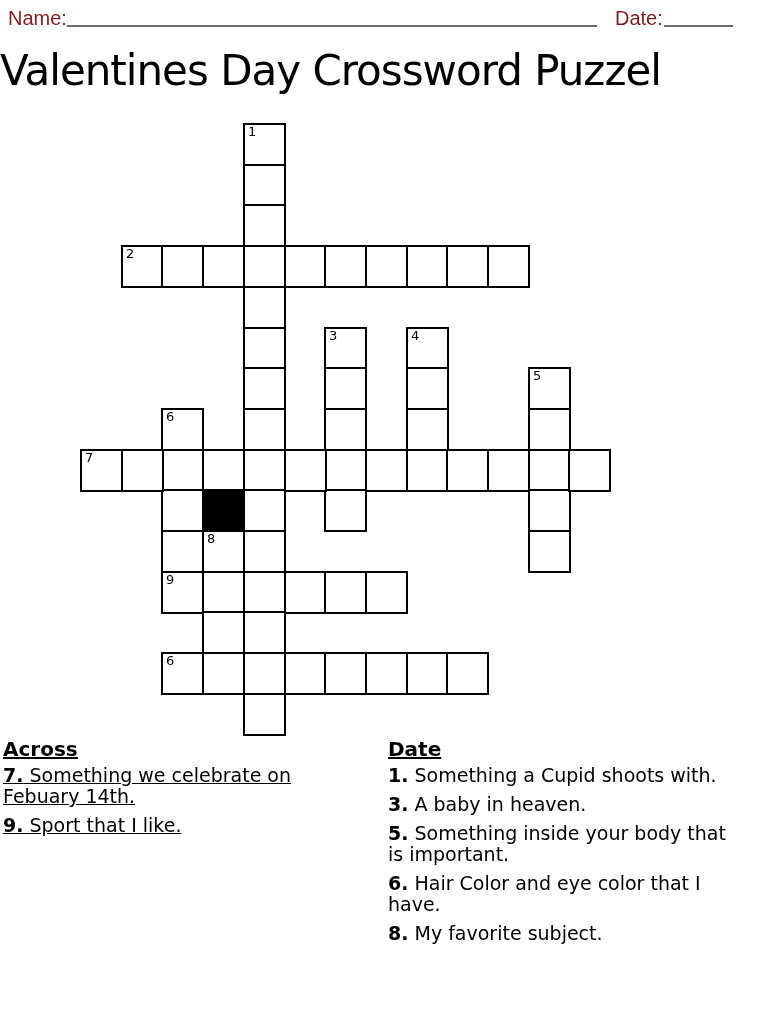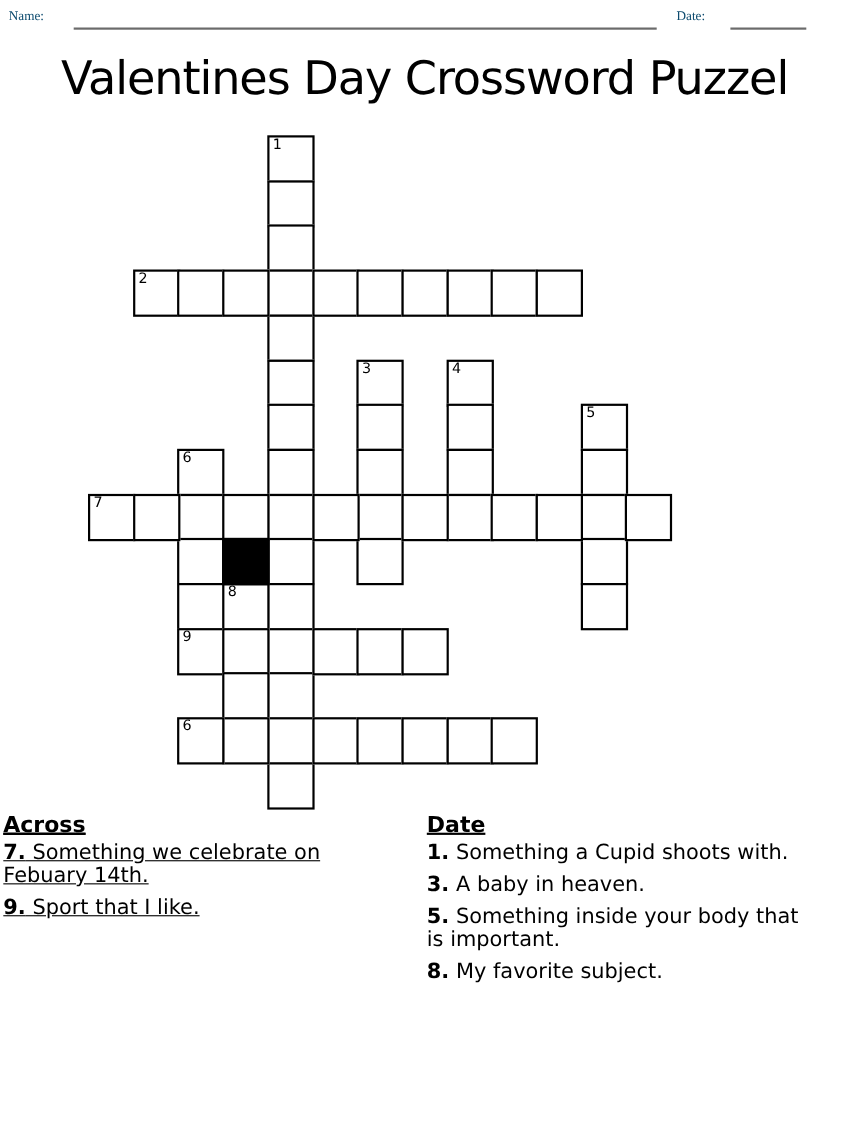--- a/index.html
+++ b/index.html
@@ -1,23 +1,23 @@
 <!DOCTYPE html>
 <html><head>
 <meta charset="utf-8">
 <style>
   html,body{margin:0;padding:0;background:#fff;}
   .page{position:relative;width:772px;height:1024px;background:#fff;overflow:hidden;
         font-family:"DejaVu Sans",sans-serif;color:#000;}
   
-  .hdr-label{position:absolute;top:7px;font-family:Liberation Serif, serif;
-             font-size:12px;color:#0c4a6e;}
+  .hdr-label{position:absolute;top:7px;font-family:Liberation Sans, sans-serif;
+             font-size:20px;color:#7f1d1d;}
   .fill-line{position:absolute;top:9px;height:16px;border-bottom:2px solid #6b6b6b;}
   
-  .title{position:absolute;top:46px;left:0;width:772px;margin:0;text-align:center;
+  .title{position:absolute;top:46px;left:0;width:772px;margin:0;
          font-size:42px;font-weight:500;letter-spacing:-1px;white-space:nowrap;
          font-family:"DejaVu Sans",sans-serif;}
   
   .grid{position:absolute;left:0;top:0;width:772px;height:740px;}
   .cell{position:absolute;width:43px;height:43px;box-sizing:border-box;
         border:2px solid #000;background:#fff;}
   .cell.black{background:#000;}
   .num{position:absolute;top:0px;left:3px;font-size:13px;line-height:14px;
        font-family:"DejaVu Sans",sans-serif;color:#000;}
   
@@ -138,18 +138,19 @@
           <p class="clue"><b>7.</b> Something we celebrate on Febuary 14th.</p>
           <p class="clue"><b>9.</b> Sport that I like.</p>
         </div>
     </div>
     <div class="clue-col right">
       <p class="clue-heading">Date</p>
       <div id="down-list">
           <p class="clue"><b>1.</b> Something a Cupid shoots with.</p>
           <p class="clue"><b>3.</b> A baby in heaven.</p>
           <p class="clue"><b>5.</b> Something inside your body that is important.</p>
+          <p class="clue"><b>6.</b> Hair Color and eye color that I have.</p>
           <p class="clue"><b>8.</b> My favorite subject.</p>
         </div>
     </div>
   </div>
 
 </div>
 
 </body></html>

